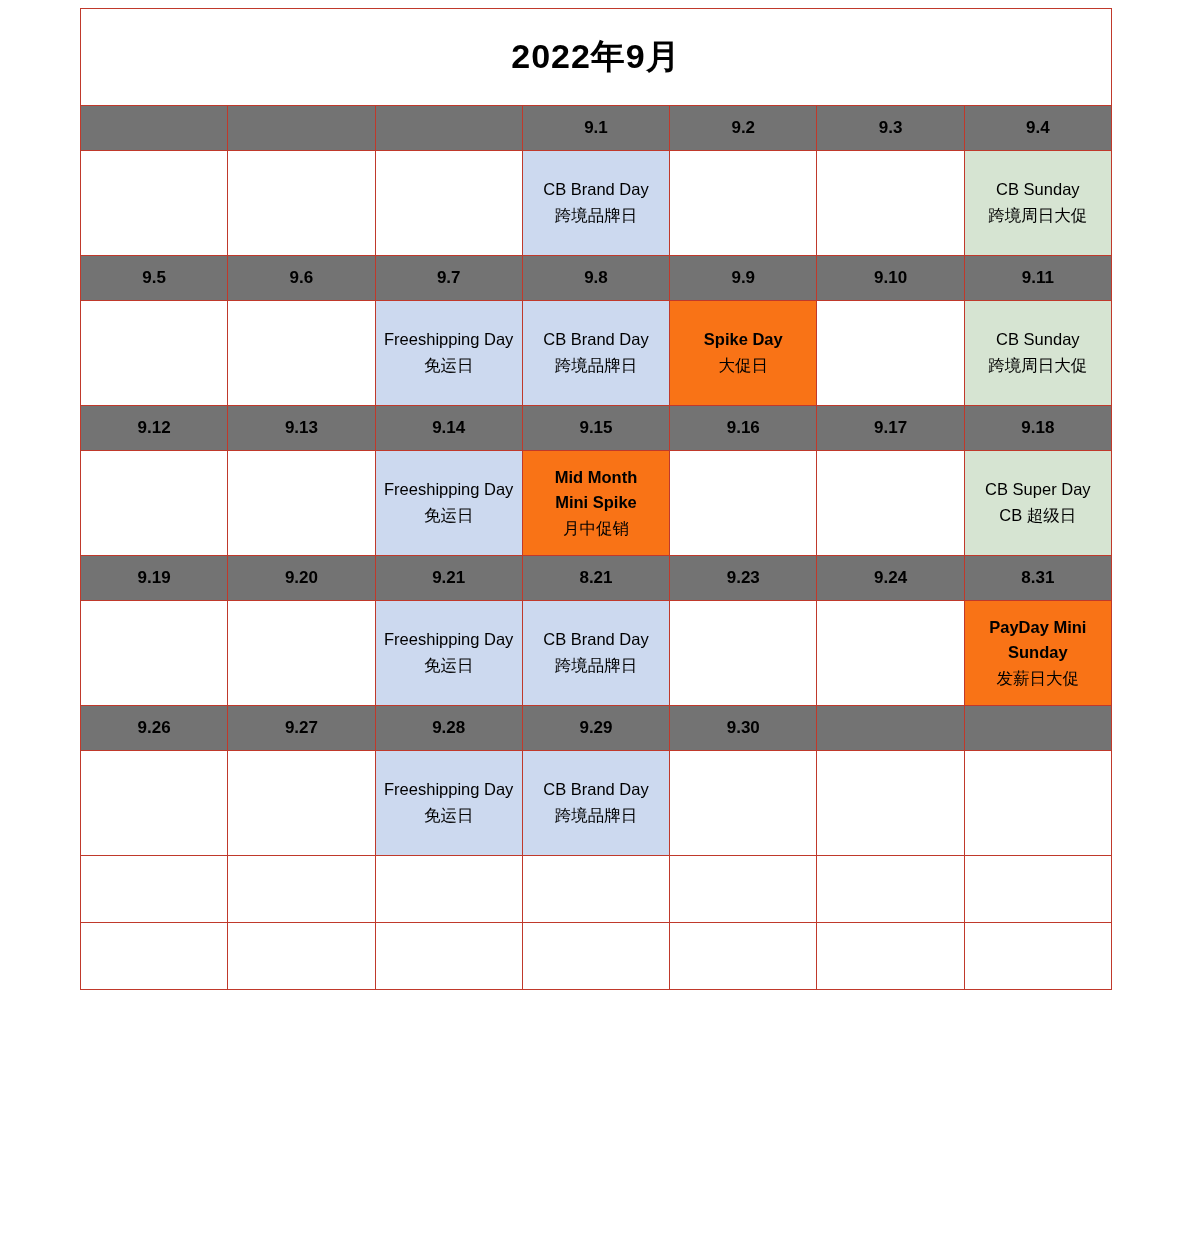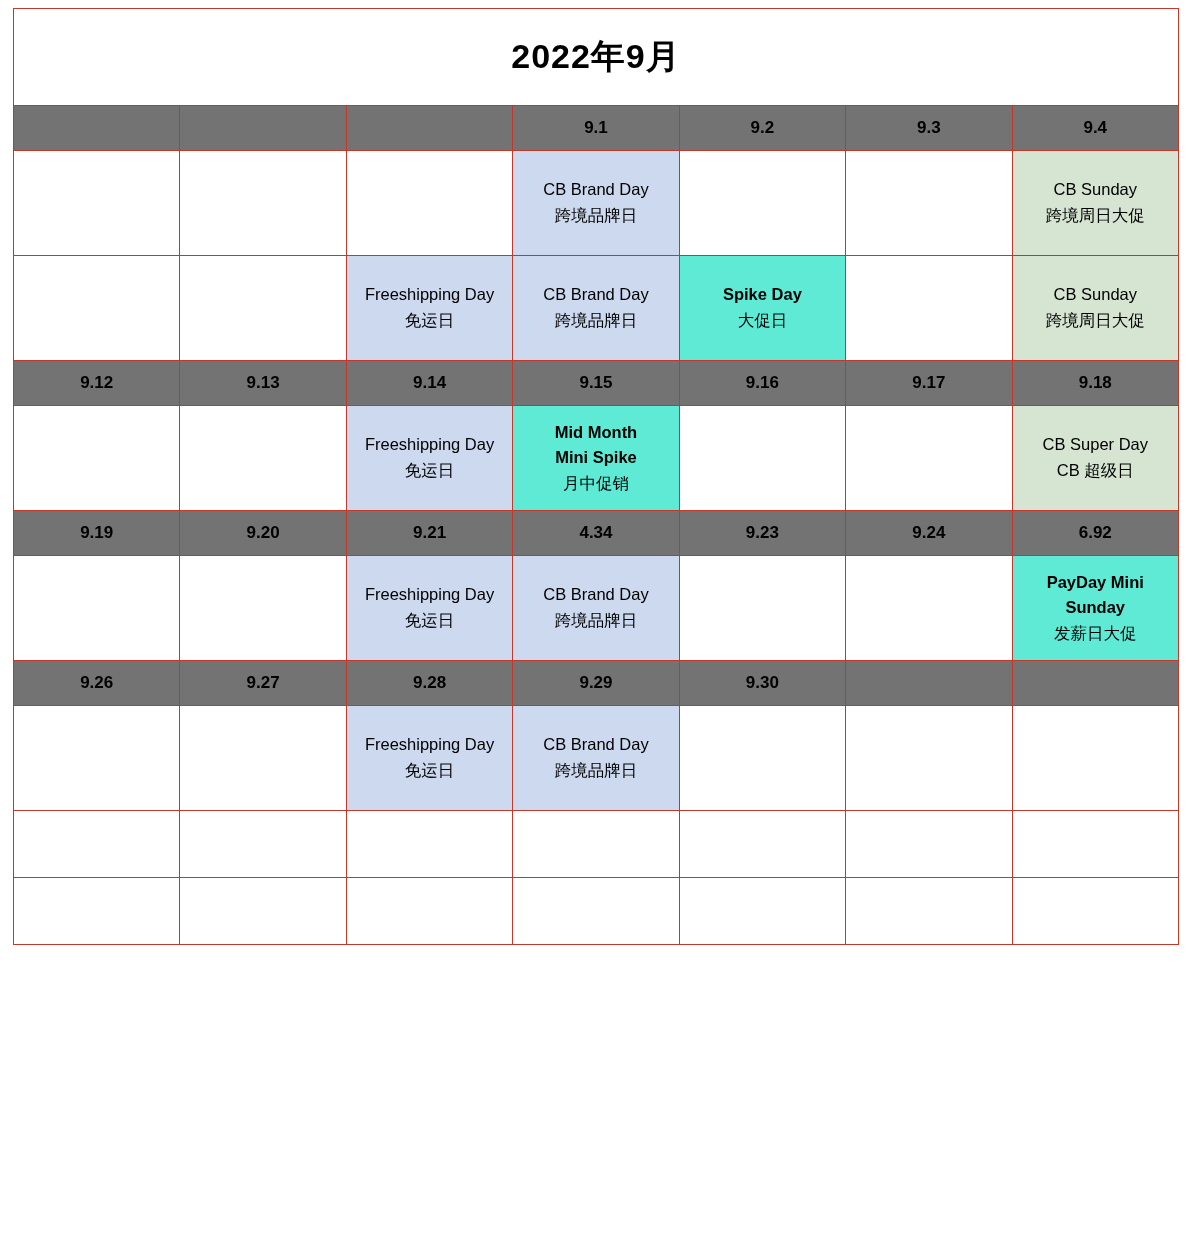--- a/index.html
+++ b/index.html
@@ -17,21 +17,21 @@
 
   .calendar-wrap {
     box-sizing: border-box;
     width: 1192px;
     padding: 8px 10px 0 10px;
   }
 
   table.calendar {
     border-collapse: collapse;
     table-layout: fixed;
-    width: 1166px;
+    width: 1032px;
     margin: 0 auto;
   }
 
   table.calendar td,
   table.calendar th {
     border: 1px solid #c0392b;
     padding: 0;
     vertical-align: middle;
     text-align: center;
   }
@@ -81,21 +81,21 @@
     white-space: nowrap;
   }
   .event-cell.blue {
     background: #ccd9ef;
   }
   .event-cell.green {
     background: #d6e4d2;
     margin-top: 40px;
   }
   .event-cell.pink {
-    background: #5eead4;
+    background: #f97316;
   }
   .event-cell.bold .line {
     font-weight: bold;
   }
   .event-cell.bold .line.cn-bold {
     font-weight: normal;
   }
 
   
   .blank-row td {
@@ -153,20 +153,29 @@
             <span class="line">跨境品牌日</span>
           </td>
           <td class="event-cell"></td>
           <td class="event-cell"></td>
           <td class="event-cell green">
             <span class="line">CB Sunday</span>
             <span class="line">跨境周日大促</span>
           </td>
         </tr>
         <tr>
+          <td class="date-cell">9.5</td>
+          <td class="date-cell">9.6</td>
+          <td class="date-cell">9.7</td>
+          <td class="date-cell">9.8</td>
+          <td class="date-cell">9.9</td>
+          <td class="date-cell">9.10</td>
+          <td class="date-cell">9.11</td>
+        </tr>
+        <tr>
           <td class="event-cell"></td>
           <td class="event-cell"></td>
           <td class="event-cell blue">
             <span class="line">Freeshipping Day</span>
             <span class="line">免运日</span>
           </td>
           <td class="event-cell blue">
             <span class="line">CB Brand Day</span>
             <span class="line">跨境品牌日</span>
           </td>
@@ -205,24 +214,24 @@
           <td class="event-cell"></td>
           <td class="event-cell green">
             <span class="line">CB Super Day</span>
             <span class="line">CB 超级日</span>
           </td>
         </tr>
         <tr>
           <td class="date-cell">9.19</td>
           <td class="date-cell">9.20</td>
           <td class="date-cell">9.21</td>
-          <td class="date-cell">4.34</td>
+          <td class="date-cell">8.21</td>
           <td class="date-cell">9.23</td>
           <td class="date-cell">9.24</td>
-          <td class="date-cell">6.92</td>
+          <td class="date-cell">8.31</td>
         </tr>
         <tr>
           <td class="event-cell"></td>
           <td class="event-cell"></td>
           <td class="event-cell blue">
             <span class="line">Freeshipping Day</span>
             <span class="line">免运日</span>
           </td>
           <td class="event-cell blue">
             <span class="line">CB Brand Day</span>

